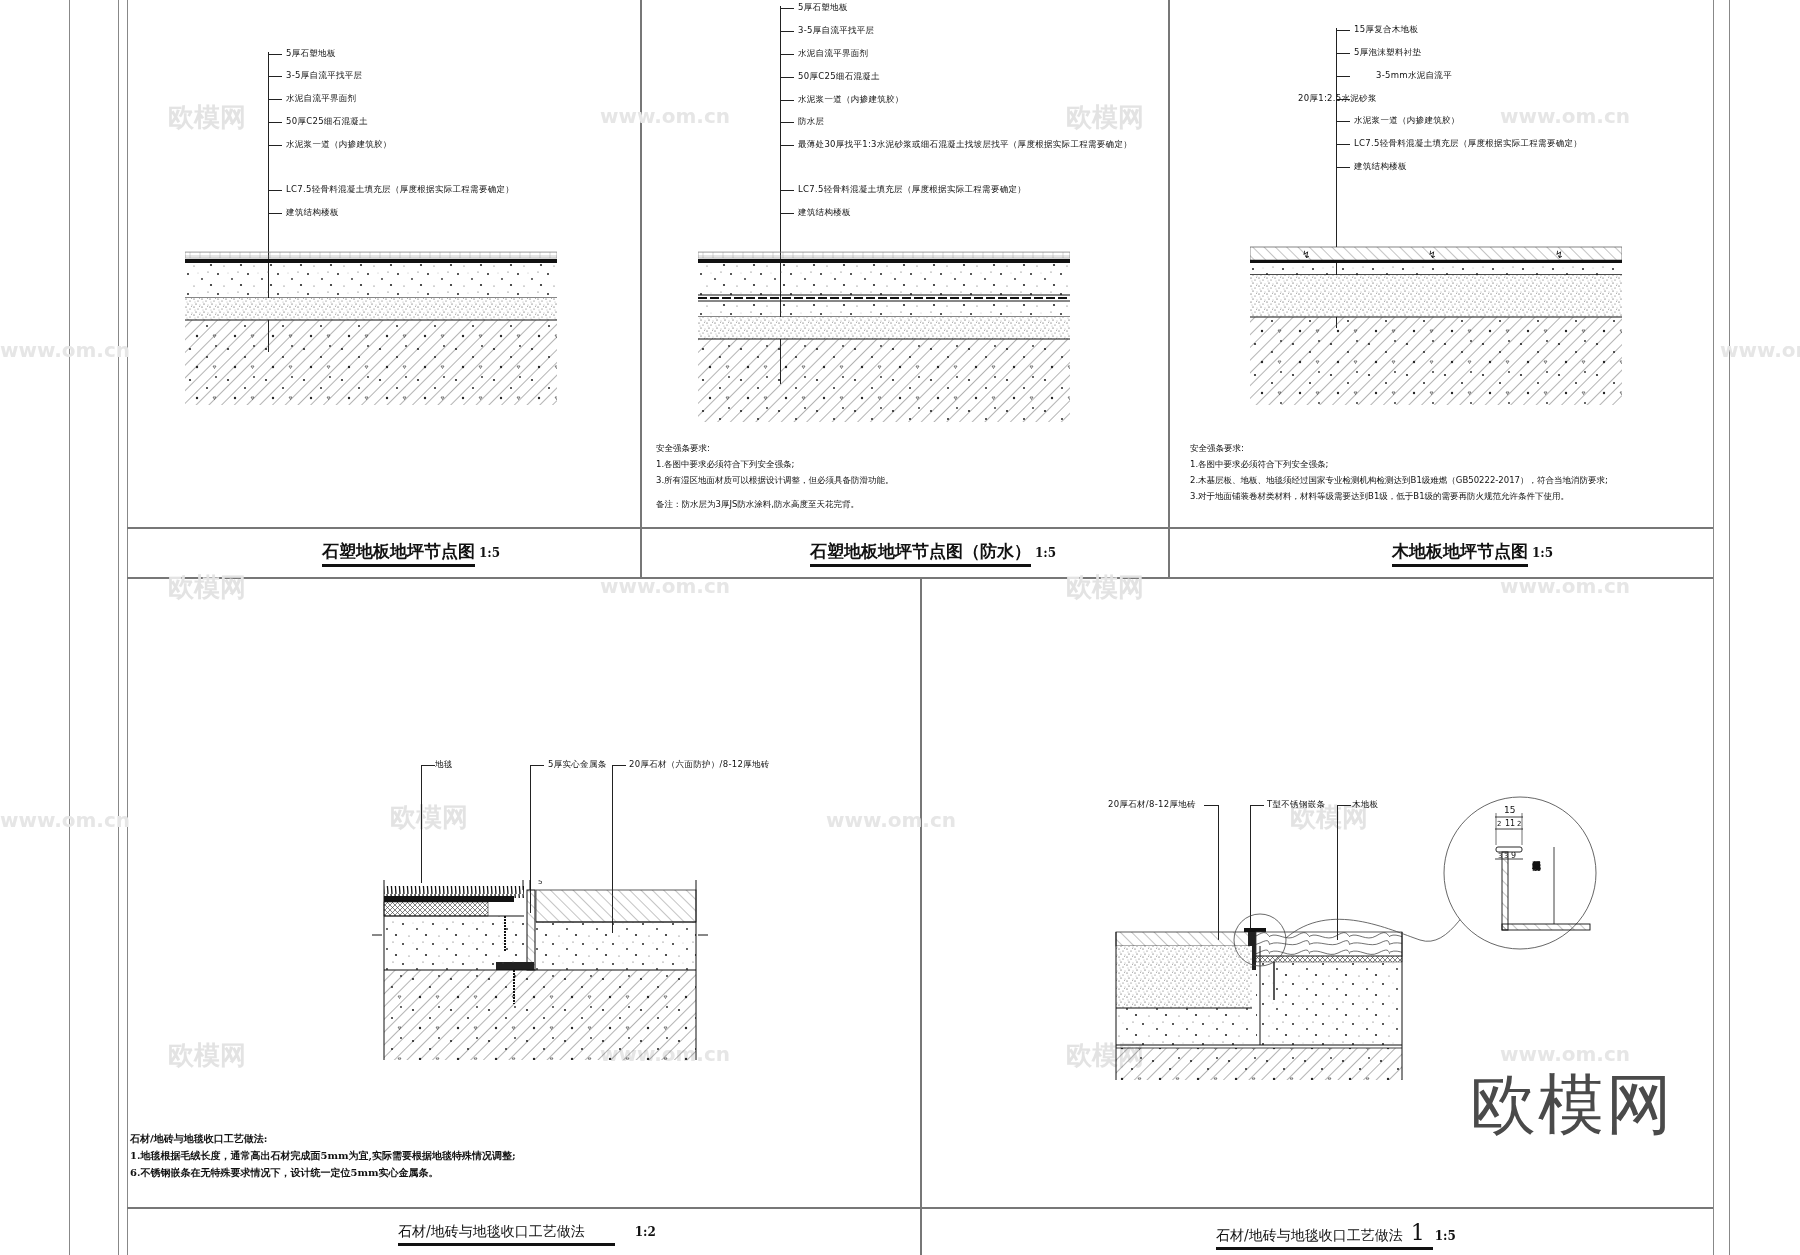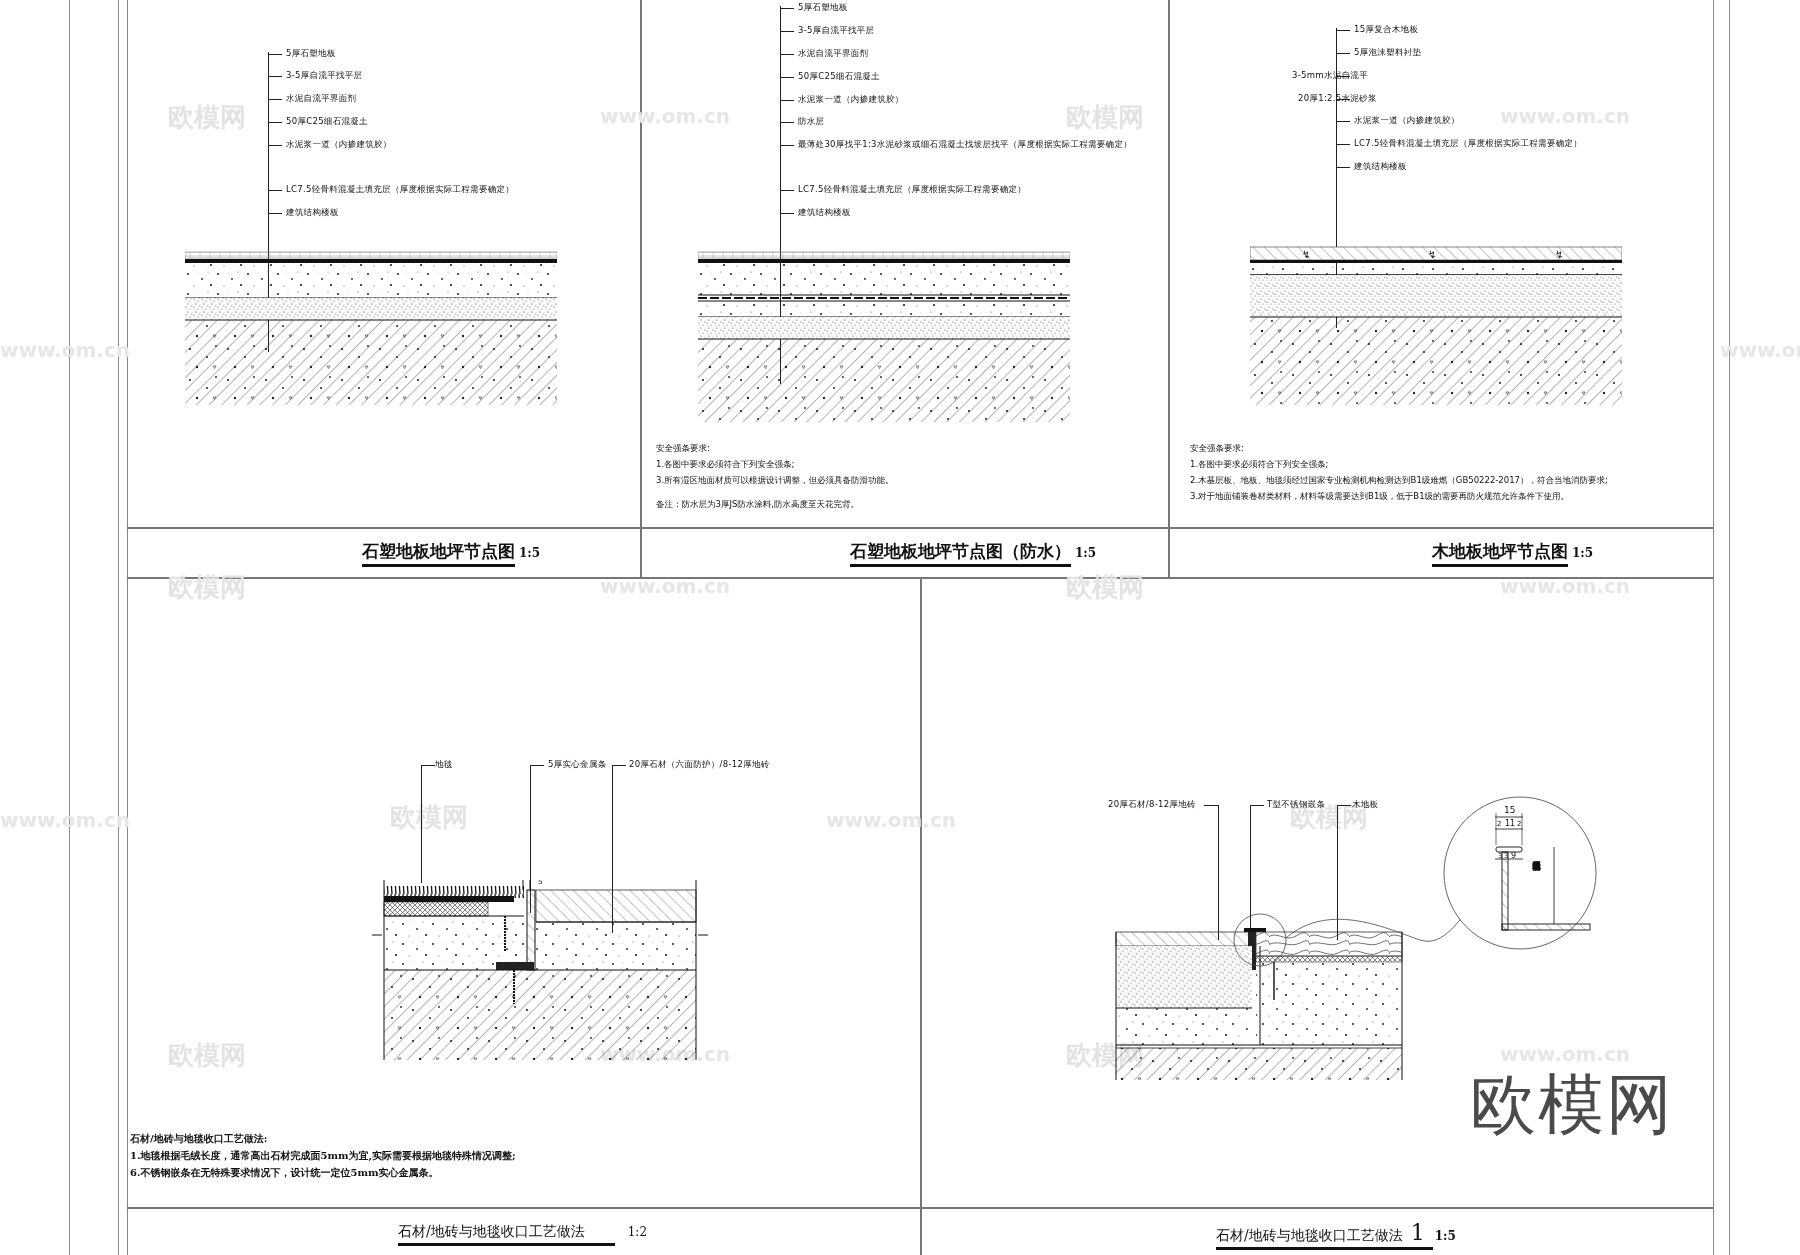--- a/index.html
+++ b/index.html
@@ -2,21 +2,21 @@
 <html><head>
 <meta charset="utf-8">
 <style>
   html,body{margin:0;padding:0;background:#fff;}
   body{width:1800px;height:1255px;position:relative;overflow:hidden;font-family:"DejaVu Sans",sans-serif;color:#111;}
   .vline{position:absolute;top:0;width:0;border-left:1.5px solid #888;height:1255px;}
   .panel-line{position:absolute;background:#777;}
   .lbl{position:absolute;font-size:8.5px;white-space:nowrap;color:#111;letter-spacing:0.3px;text-align:center;}
   .leader{position:absolute;border-left:1px solid #222;}
   .tick{position:absolute;border-top:1px solid #222;width:14px;}
-  .title{position:absolute;font-family:"DejaVu Serif",serif;font-weight:bold;font-size:17px;white-space:nowrap;margin-left:40px;}
+  .title{position:absolute;font-family:"DejaVu Serif",serif;font-weight:bold;font-size:17px;white-space:nowrap;}
   .title .u{border-bottom:3px solid #111;padding-bottom:3px;}
   .title .scale{font-size:12px;font-weight:bold;margin-left:4px;}
   .title2{position:absolute;font-family:"DejaVu Serif",serif;font-size:14px;white-space:nowrap;}
   .title2 .u{border-bottom:3px solid #111;padding-bottom:4px;padding-right:30px;}
   .notes{position:absolute;font-size:8.5px;line-height:16px;white-space:nowrap;}
   .notes2{position:absolute;font-size:10px;font-weight:bold;line-height:17px;white-space:nowrap;font-family:"DejaVu Serif",serif;}
   .wm{position:absolute;color:#e3e3e3;font-size:26px;font-weight:bold;white-space:nowrap;}
   .wm2{position:absolute;color:#e6e6e6;font-size:20px;font-weight:bold;white-space:nowrap;}
   .brand{position:absolute;font-size:66px;color:#4a4a4a;white-space:nowrap;letter-spacing:2px;}
   svg{position:absolute;}
@@ -187,21 +187,21 @@
   <span class="u">石塑地板地坪节点图（防水）</span><span class="scale">1:5</span>
 </div>
 
 <div>
   <div class="leader" style="left:1336px;top:28px;height:300px"></div>
   <div class="tick" style="left:1336px;top:30px"></div>
   <div class="lbl" style="left:1354px;top:24px">15厚复合木地板</div>
   <div class="tick" style="left:1336px;top:53px"></div>
   <div class="lbl" style="left:1354px;top:47px">5厚泡沫塑料衬垫</div>
   <div class="tick" style="left:1336px;top:76px"></div>
-  <div class="lbl" style="left:1292px;top:70px">3-5mm水泥自流平</div>
+  <div class="lbl" style="left:1376px;top:70px">3-5mm水泥自流平</div>
   <div class="tick" style="left:1336px;top:99px"></div>
   <div class="lbl" style="left:1298px;top:93px">20厚1:2.5水泥砂浆</div>
   <div class="tick" style="left:1336px;top:121px"></div>
   <div class="lbl" style="left:1354px;top:115px">水泥浆一道（内掺建筑胶）</div>
   <div class="tick" style="left:1336px;top:144px"></div>
   <div class="lbl" style="left:1354px;top:138px">LC7.5轻骨料混凝土填充层（厚度根据实际工程需要确定）</div>
   <div class="tick" style="left:1336px;top:167px"></div>
   <div class="lbl" style="left:1354px;top:161px">建筑结构楼板</div>
 
   <svg style="left:1250px;top:245px" width="372" height="160">
@@ -274,21 +274,21 @@
     <path d="M2 55 h10 M328 55 h10" stroke="#111"></path>
   </svg>
 
   <div class="notes2" style="left:130px;top:1130px">
     <div>石材/地砖与地毯收口工艺做法:</div>
     <div>1.地毯根据毛绒长度，通常高出石材完成面5mm为宜,实际需要根据地毯特殊情况调整;</div>
     <div>6.不锈钢嵌条在无特殊要求情况下，设计统一定位5mm实心金属条。</div>
   </div>
 </div>
 <div class="title2" style="left:398px;top:1223px">
-  <span class="u">石材/地砖与地毯收口工艺做法</span><span style="font-size:12px;margin-left:13px;font-weight:normal">1:2</span>
+  <span class="u">石材/地砖与地毯收口工艺做法</span><span style="font-size:12px;margin-left:20px;font-weight:bold">1:2</span>
 </div>
 
 <div>
   <div class="lbl" style="left:1108px;top:799px">20厚石材/8-12厚地砖</div>
   <div class="tick" style="left:1204px;top:805px"></div>
   <div class="leader" style="left:1218px;top:805px;height:135px"></div>
 
   <div class="lbl" style="left:1267px;top:799px">T型不锈钢嵌条</div>
   <div class="tick" style="left:1250px;top:805px"></div>
   <div class="leader" style="left:1250px;top:805px;height:135px"></div>

